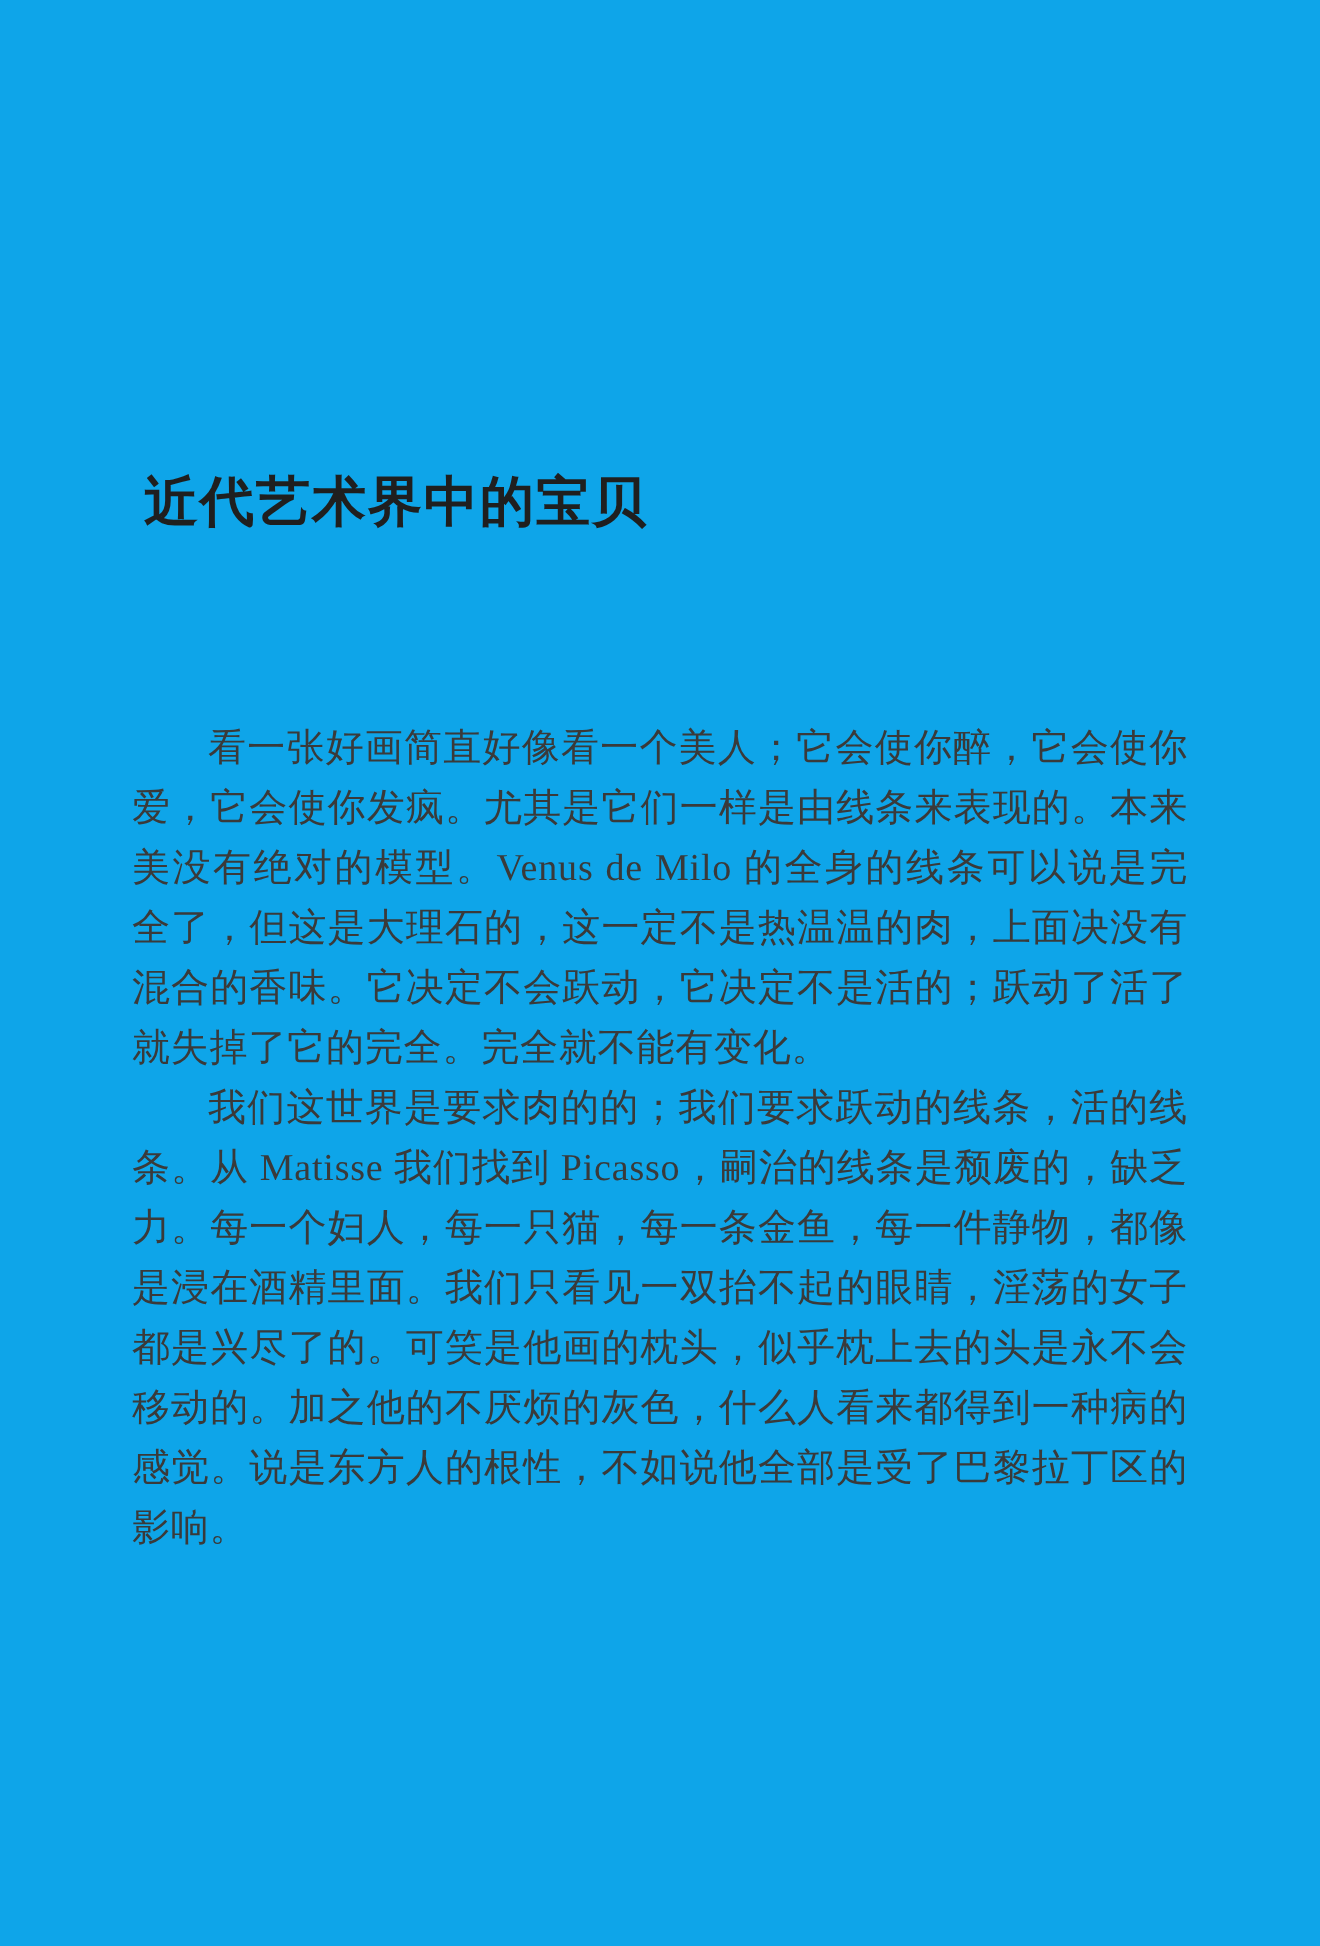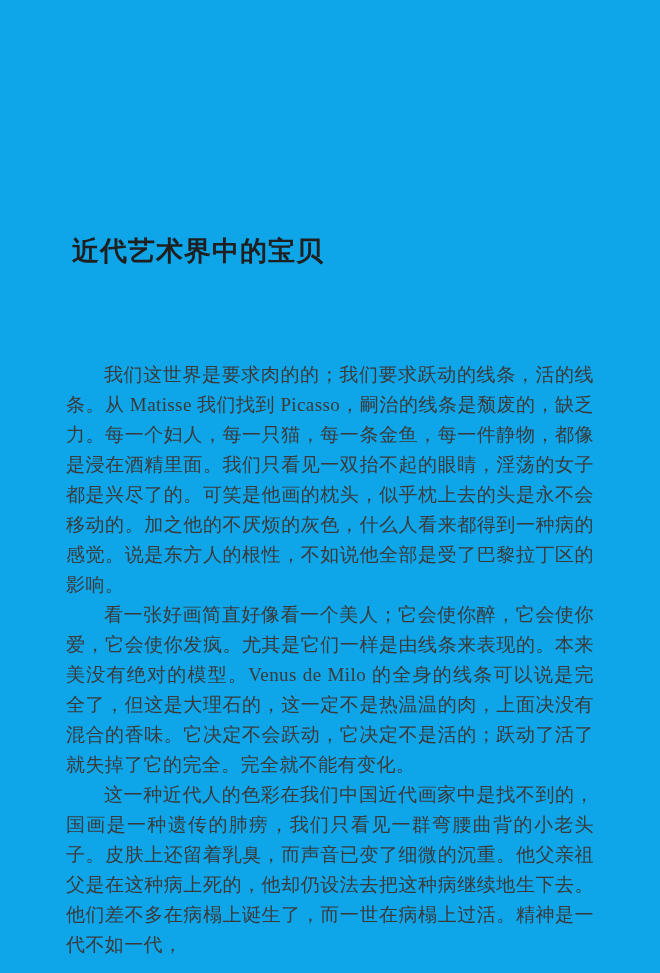--- a/index.html
+++ b/index.html
@@ -37,17 +37,16 @@
     color: #3a3a3a;
     letter-spacing: 0.4px;
   }
 </style>
 </head>
 <body>
 
 <div class="page">
   <h1 class="page-title">近代艺术界中的宝贝</h1>
   <div class="body-text">
+    <p>看一张好画简直好像看一个美人；它会使你醉，它会使你爱，它会使你发疯。尤其是它们一样是由线条来表现的。本来美没有绝对的模型。Venus de Milo 的全身的线条可以说是完全了，但这是大理石的，这一定不是热温温的肉，上面决没有混合的香味。它决定不会跃动，它决定不是活的；跃动了活了就失掉了它的完全。完全就不能有变化。</p>
     <p>我们这世界是要求肉的的；我们要求跃动的线条，活的线条。从 Matisse 我们找到 Picasso，嗣治的线条是颓废的，缺乏力。每一个妇人，每一只猫，每一条金鱼，每一件静物，都像是浸在酒精里面。我们只看见一双抬不起的眼睛，淫荡的女子都是兴尽了的。可笑是他画的枕头，似乎枕上去的头是永不会移动的。加之他的不厌烦的灰色，什么人看来都得到一种病的感觉。说是东方人的根性，不如说他全部是受了巴黎拉丁区的影响。</p>
-    <p>看一张好画简直好像看一个美人；它会使你醉，它会使你爱，它会使你发疯。尤其是它们一样是由线条来表现的。本来美没有绝对的模型。Venus de Milo 的全身的线条可以说是完全了，但这是大理石的，这一定不是热温温的肉，上面决没有混合的香味。它决定不会跃动，它决定不是活的；跃动了活了就失掉了它的完全。完全就不能有变化。</p>
-    <p>这一种近代人的色彩在我们中国近代画家中是找不到的，国画是一种遗传的肺痨，我们只看见一群弯腰曲背的小老头子。皮肤上还留着乳臭，而声音已变了细微的沉重。他父亲祖父是在这种病上死的，他却仍设法去把这种病继续地生下去。他们差不多在病榻上诞生了，而一世在病榻上过活。精神是一代不如一代，</p>
   </div>
 </div>
 
 </body></html>

